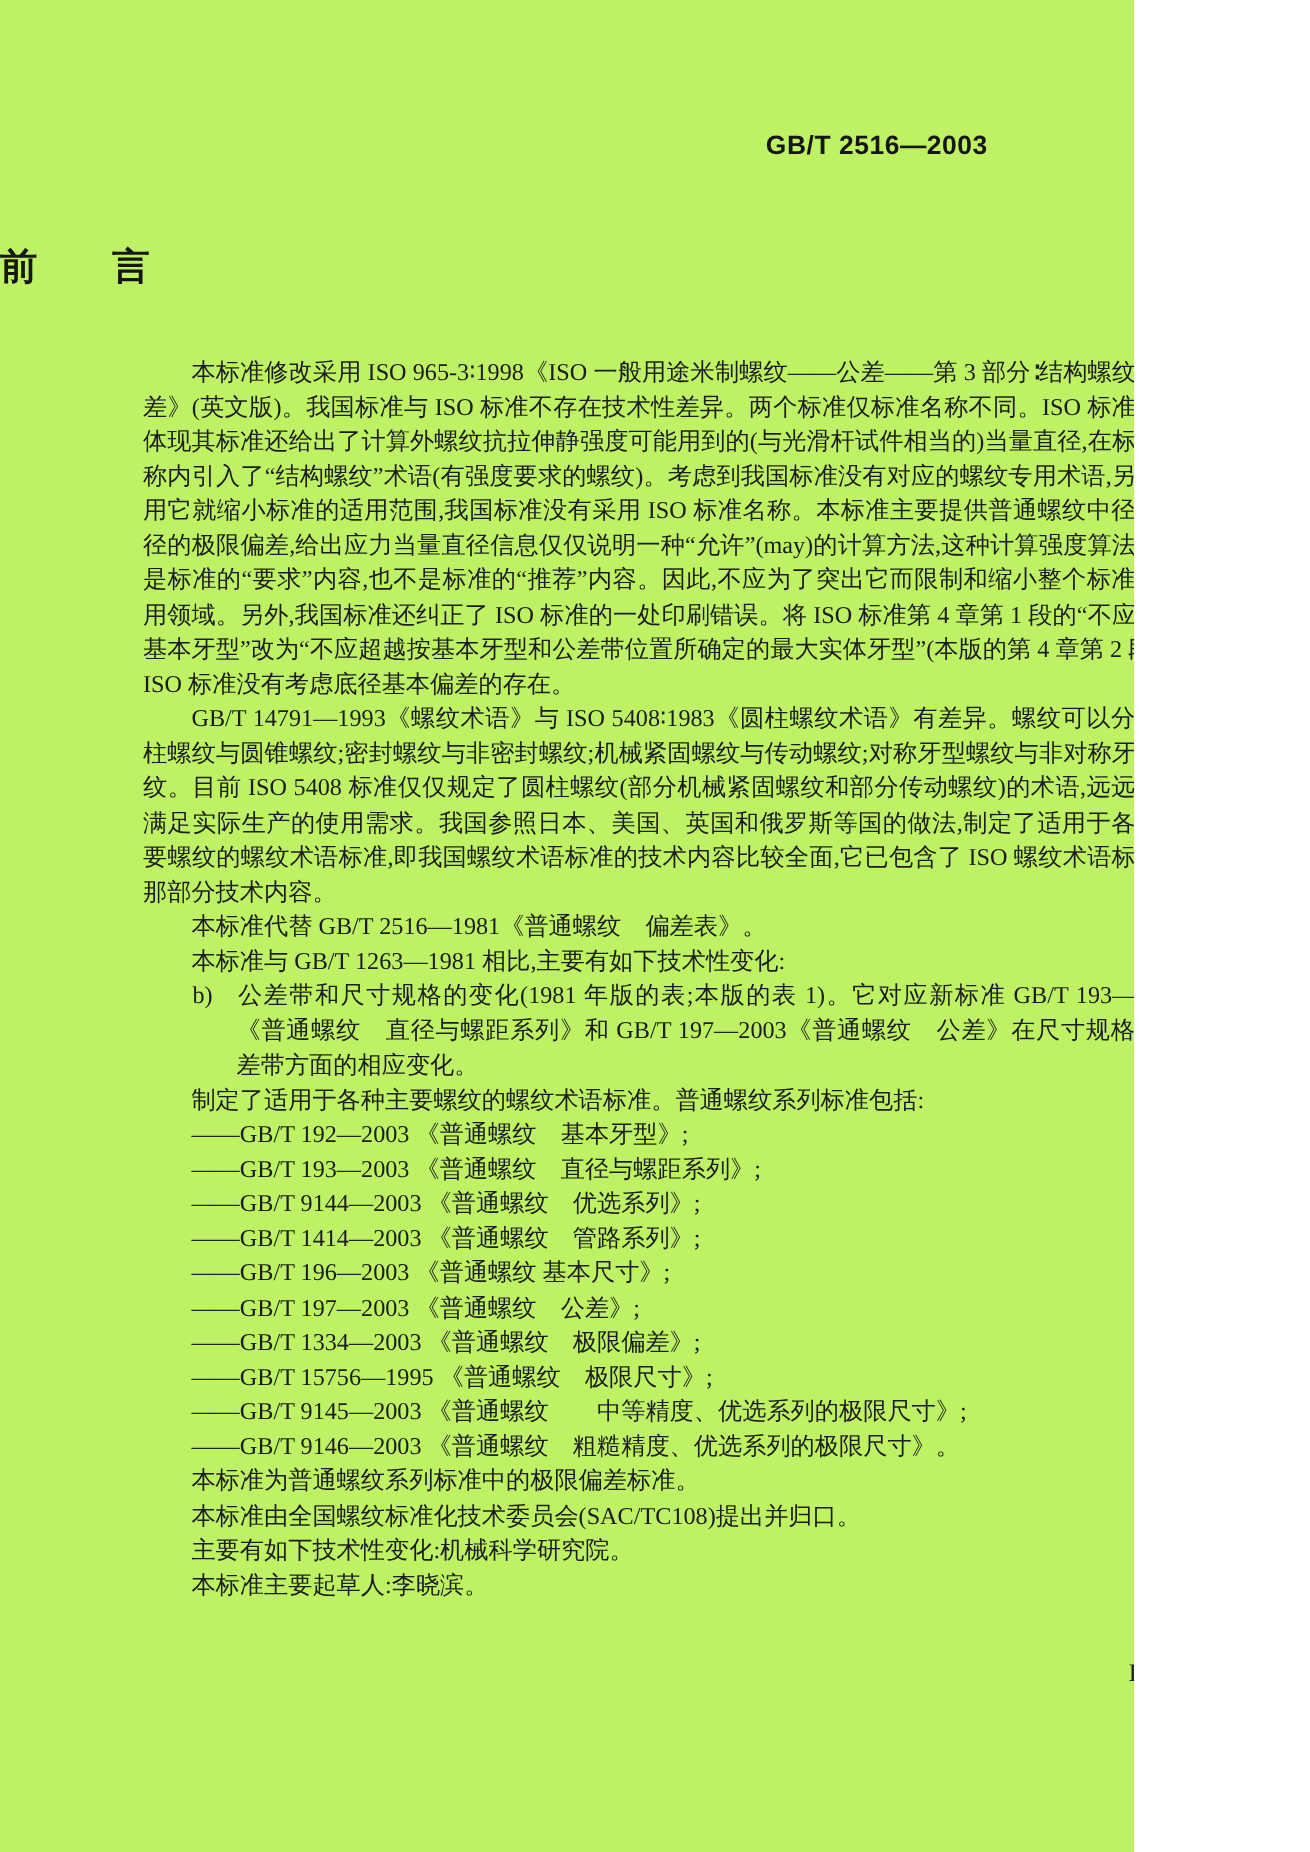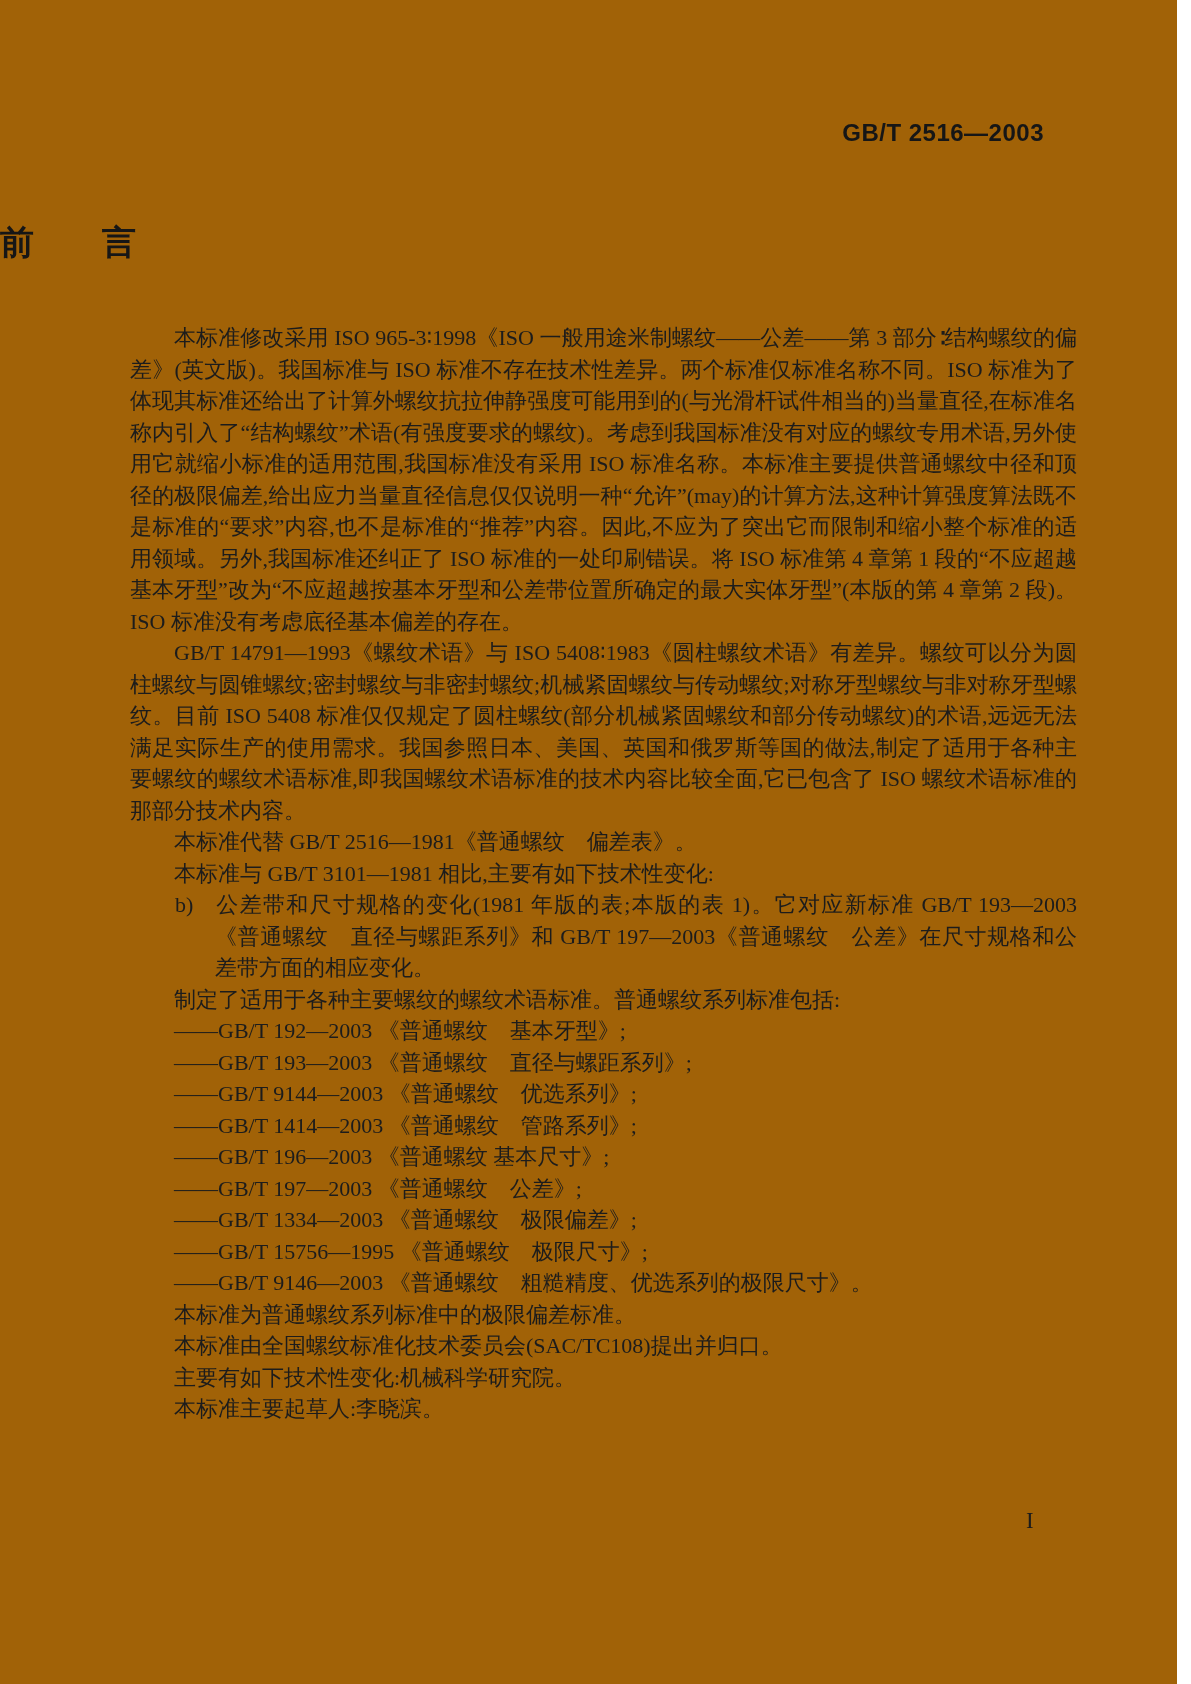--- a/index.html
+++ b/index.html
@@ -2,23 +2,23 @@
 <html><head>
 <meta charset="utf-8">
 <style>
   html, body {
     margin: 0;
     padding: 0;
     background: #ffffff;
   }
   .page {
     position: relative;
-    width: 1177px;
+    width: 1031px;
     height: 1684px;
-    background: #a16207;
+    background: #bef264;
     color: #1c1c1c;
     font-family: "Liberation Serif", "DejaVu Serif", serif;
     overflow: hidden;
   }
   .header-code {
     position: absolute;
     top: 119px;
     right: 133px;
     font-family: "Liberation Sans", "DejaVu Sans", sans-serif;
     font-weight: bold;
@@ -77,40 +77,41 @@
   <div class="header-code">GB/T 2516—2003</div>
 
   <div class="doc-title">前　　言</div>
 
   <div class="body-block">
 
     <div>
         <p class="para">本标准修改采用 ISO 965-3∶1998《ISO 一般用途米制螺纹——公差——第 3 部分∶结构螺纹的偏差》(英文版)。我国标准与 ISO 标准不存在技术性差异。两个标准仅标准名称不同。ISO 标准为了体现其标准还给出了计算外螺纹抗拉伸静强度可能用到的(与光滑杆试件相当的)当量直径,在标准名称内引入了“结构螺纹”术语(有强度要求的螺纹)。考虑到我国标准没有对应的螺纹专用术语,另外使用它就缩小标准的适用范围,我国标准没有采用 ISO 标准名称。本标准主要提供普通螺纹中径和顶径的极限偏差,给出应力当量直径信息仅仅说明一种“允许”(may)的计算方法,这种计算强度算法既不是标准的“要求”内容,也不是标准的“推荐”内容。因此,不应为了突出它而限制和缩小整个标准的适用领域。另外,我国标准还纠正了 ISO 标准的一处印刷错误。将 ISO 标准第 4 章第 1 段的“不应超越基本牙型”改为“不应超越按基本牙型和公差带位置所确定的最大实体牙型”(本版的第 4 章第 2 段)。ISO 标准没有考虑底径基本偏差的存在。</p>
         <p class="para">GB/T 14791—1993《螺纹术语》与 ISO 5408∶1983《圆柱螺纹术语》有差异。螺纹可以分为圆柱螺纹与圆锥螺纹;密封螺纹与非密封螺纹;机械紧固螺纹与传动螺纹;对称牙型螺纹与非对称牙型螺纹。目前 ISO 5408 标准仅仅规定了圆柱螺纹(部分机械紧固螺纹和部分传动螺纹)的术语,远远无法满足实际生产的使用需求。我国参照日本、美国、英国和俄罗斯等国的做法,制定了适用于各种主要螺纹的螺纹术语标准,即我国螺纹术语标准的技术内容比较全面,它已包含了 ISO 螺纹术语标准的那部分技术内容。</p>
         <p class="para">本标准代替 GB/T 2516—1981《普通螺纹　偏差表》。</p>
-        <p class="para">本标准与 GB/T 3101—1981 相比,主要有如下技术性变化:</p>
+        <p class="para">本标准与 GB/T 1263—1981 相比,主要有如下技术性变化:</p>
       </div>
 
     <div>
         <div class="hang-item">
         <span class="hang-label">b)</span><span>公差带和尺寸规格的变化(1981 年版的表;本版的表 1)。它对应新标准 GB/T 193—2003《普通螺纹　直径与螺距系列》和 GB/T 197—2003《普通螺纹　公差》在尺寸规格和公差带方面的相应变化。</span>
       </div>
       </div>
 
     <p class="para">制定了适用于各种主要螺纹的螺纹术语标准。普通螺纹系列标准包括:</p>
 
     <div>
         <p class="para">——GB/T 192—2003 《普通螺纹　基本牙型》;</p>
         <p class="para">——GB/T 193—2003 《普通螺纹　直径与螺距系列》;</p>
         <p class="para">——GB/T 9144—2003 《普通螺纹　优选系列》;</p>
         <p class="para">——GB/T 1414—2003 《普通螺纹　管路系列》;</p>
         <p class="para">——GB/T 196—2003 《普通螺纹 基本尺寸》;</p>
         <p class="para">——GB/T 197—2003 《普通螺纹　公差》;</p>
         <p class="para">——GB/T 1334—2003 《普通螺纹　极限偏差》;</p>
         <p class="para">——GB/T 15756—1995 《普通螺纹　极限尺寸》;</p>
+        <p class="para">——GB/T 9145—2003 《普通螺纹　　中等精度、优选系列的极限尺寸》;</p>
         <p class="para">——GB/T 9146—2003 《普通螺纹　粗糙精度、优选系列的极限尺寸》。</p>
       </div>
 
     <div>
         <p class="para">本标准为普通螺纹系列标准中的极限偏差标准。</p>
         <p class="para">本标准由全国螺纹标准化技术委员会(SAC/TC108)提出并归口。</p>
         <p class="para">主要有如下技术性变化:机械科学研究院。</p>
         <p class="para">本标准主要起草人:李晓滨。</p>
       </div>
 

